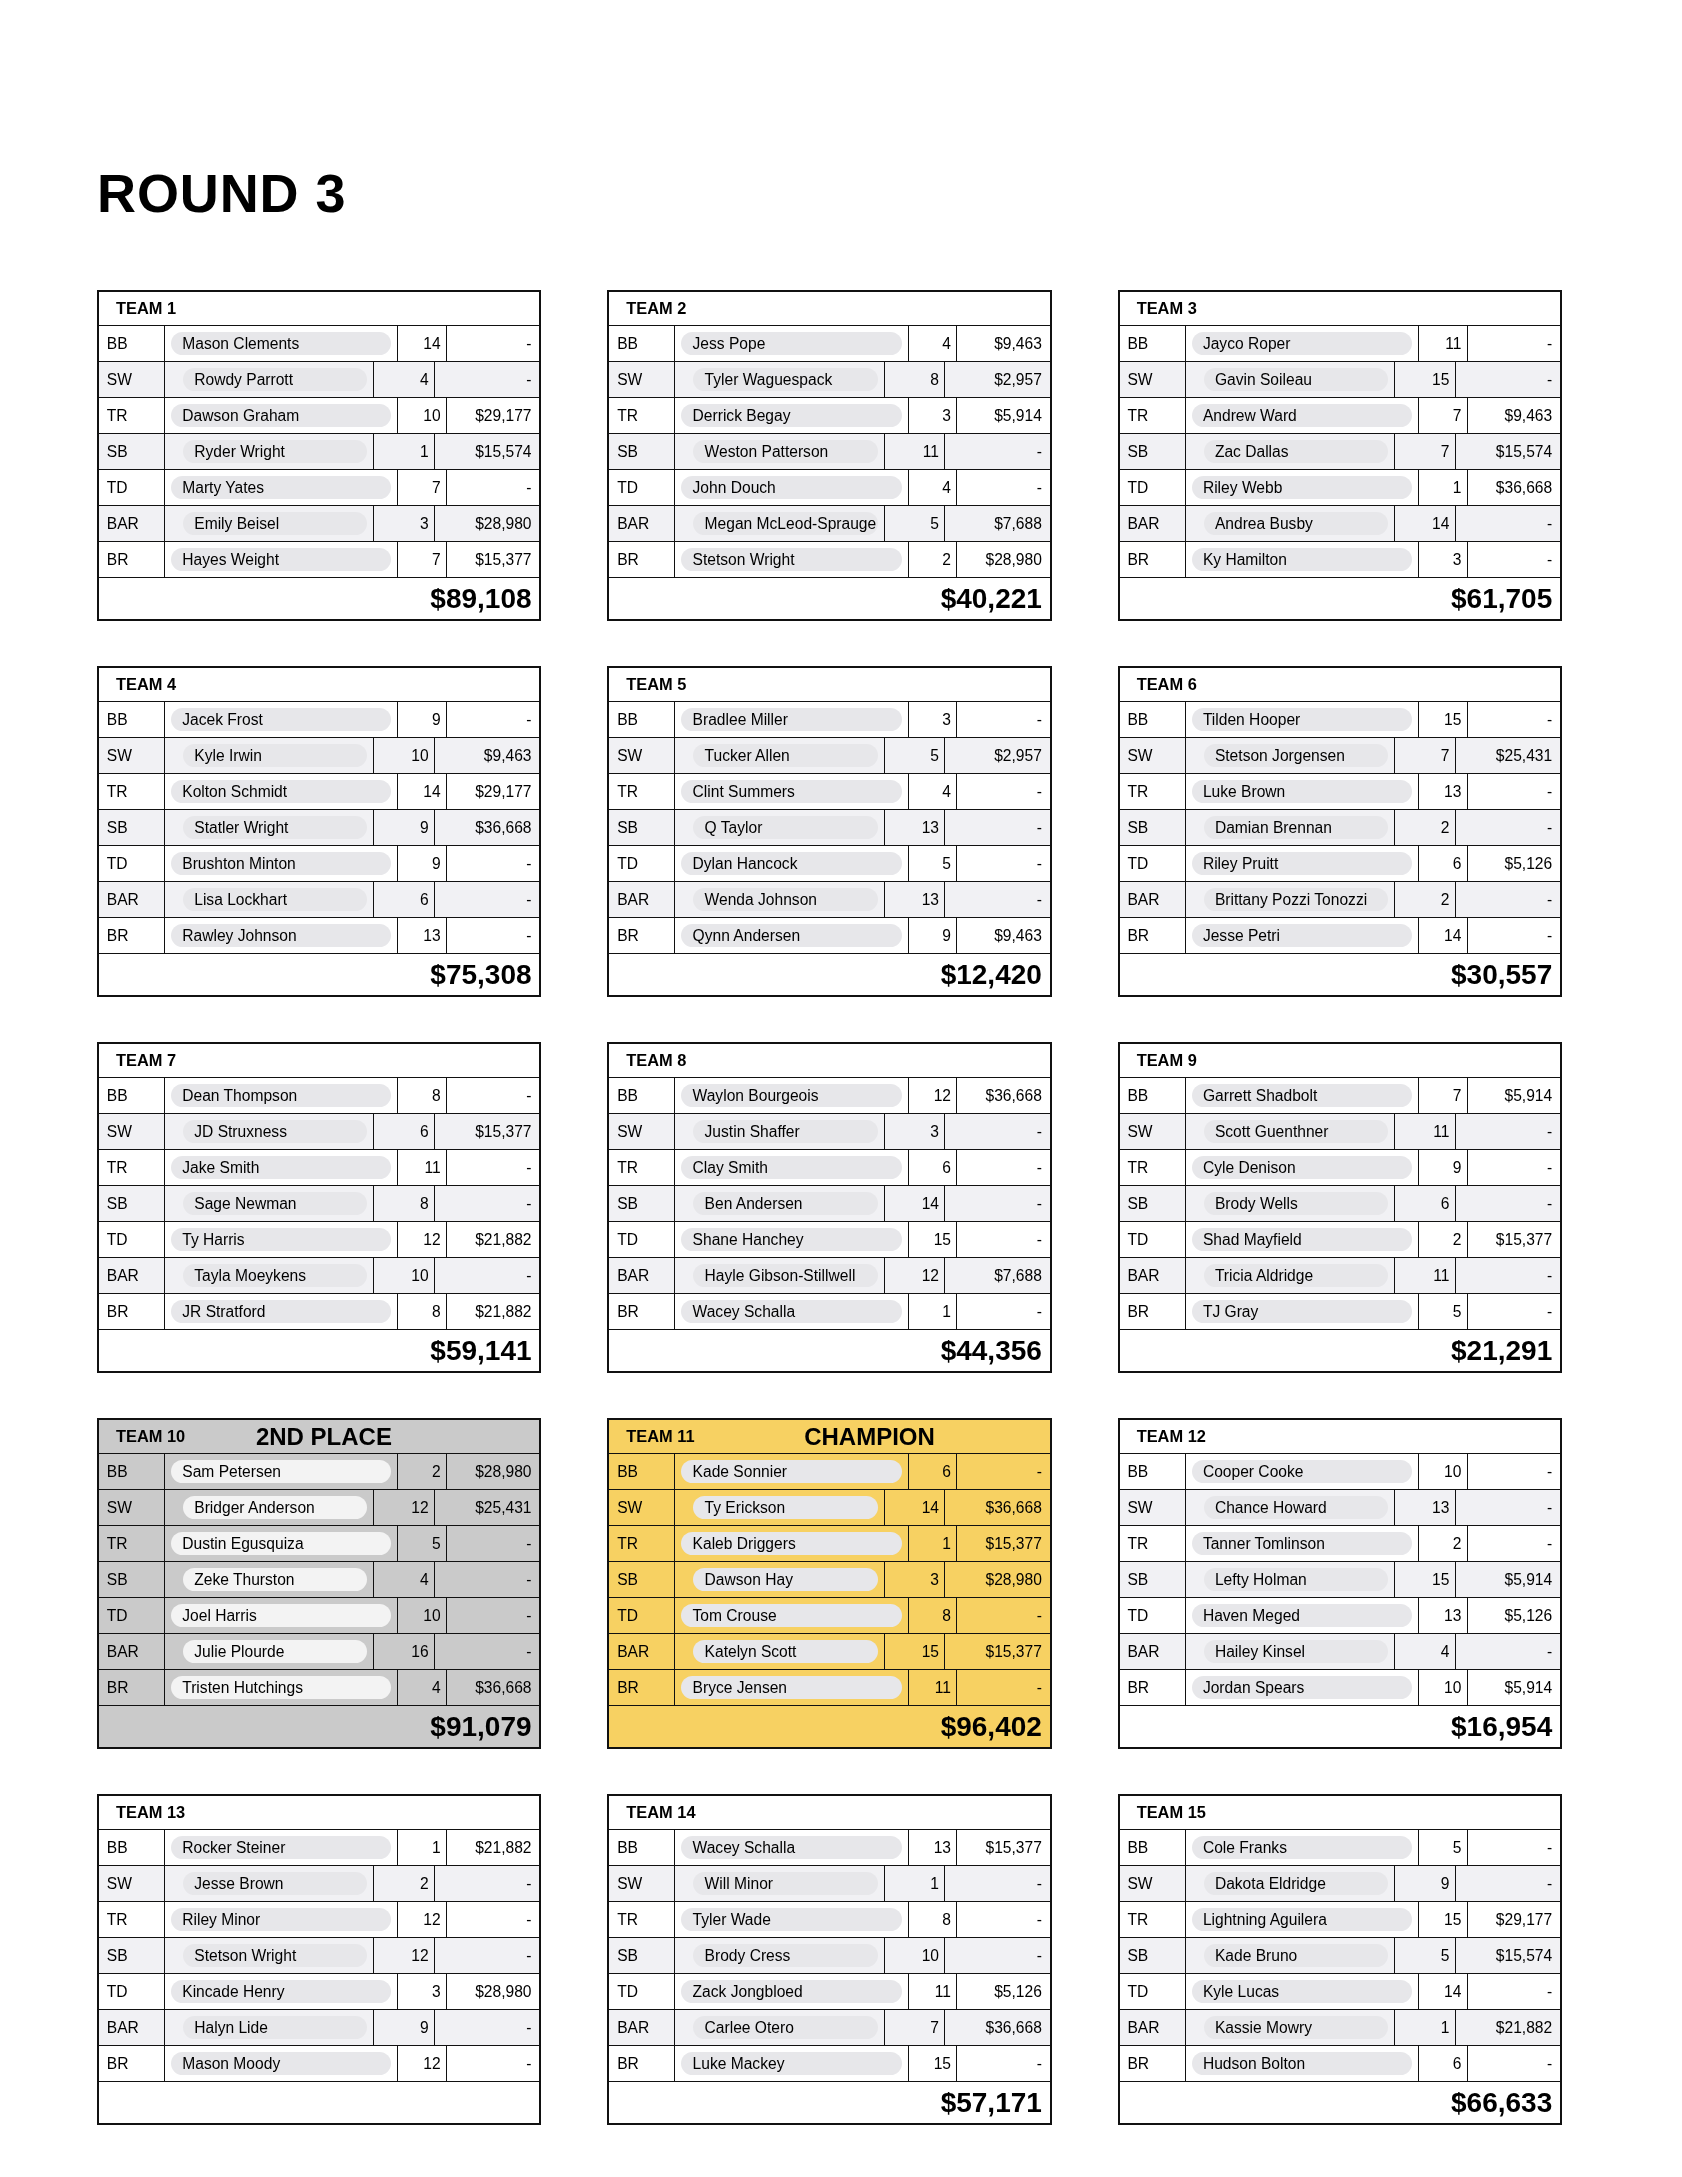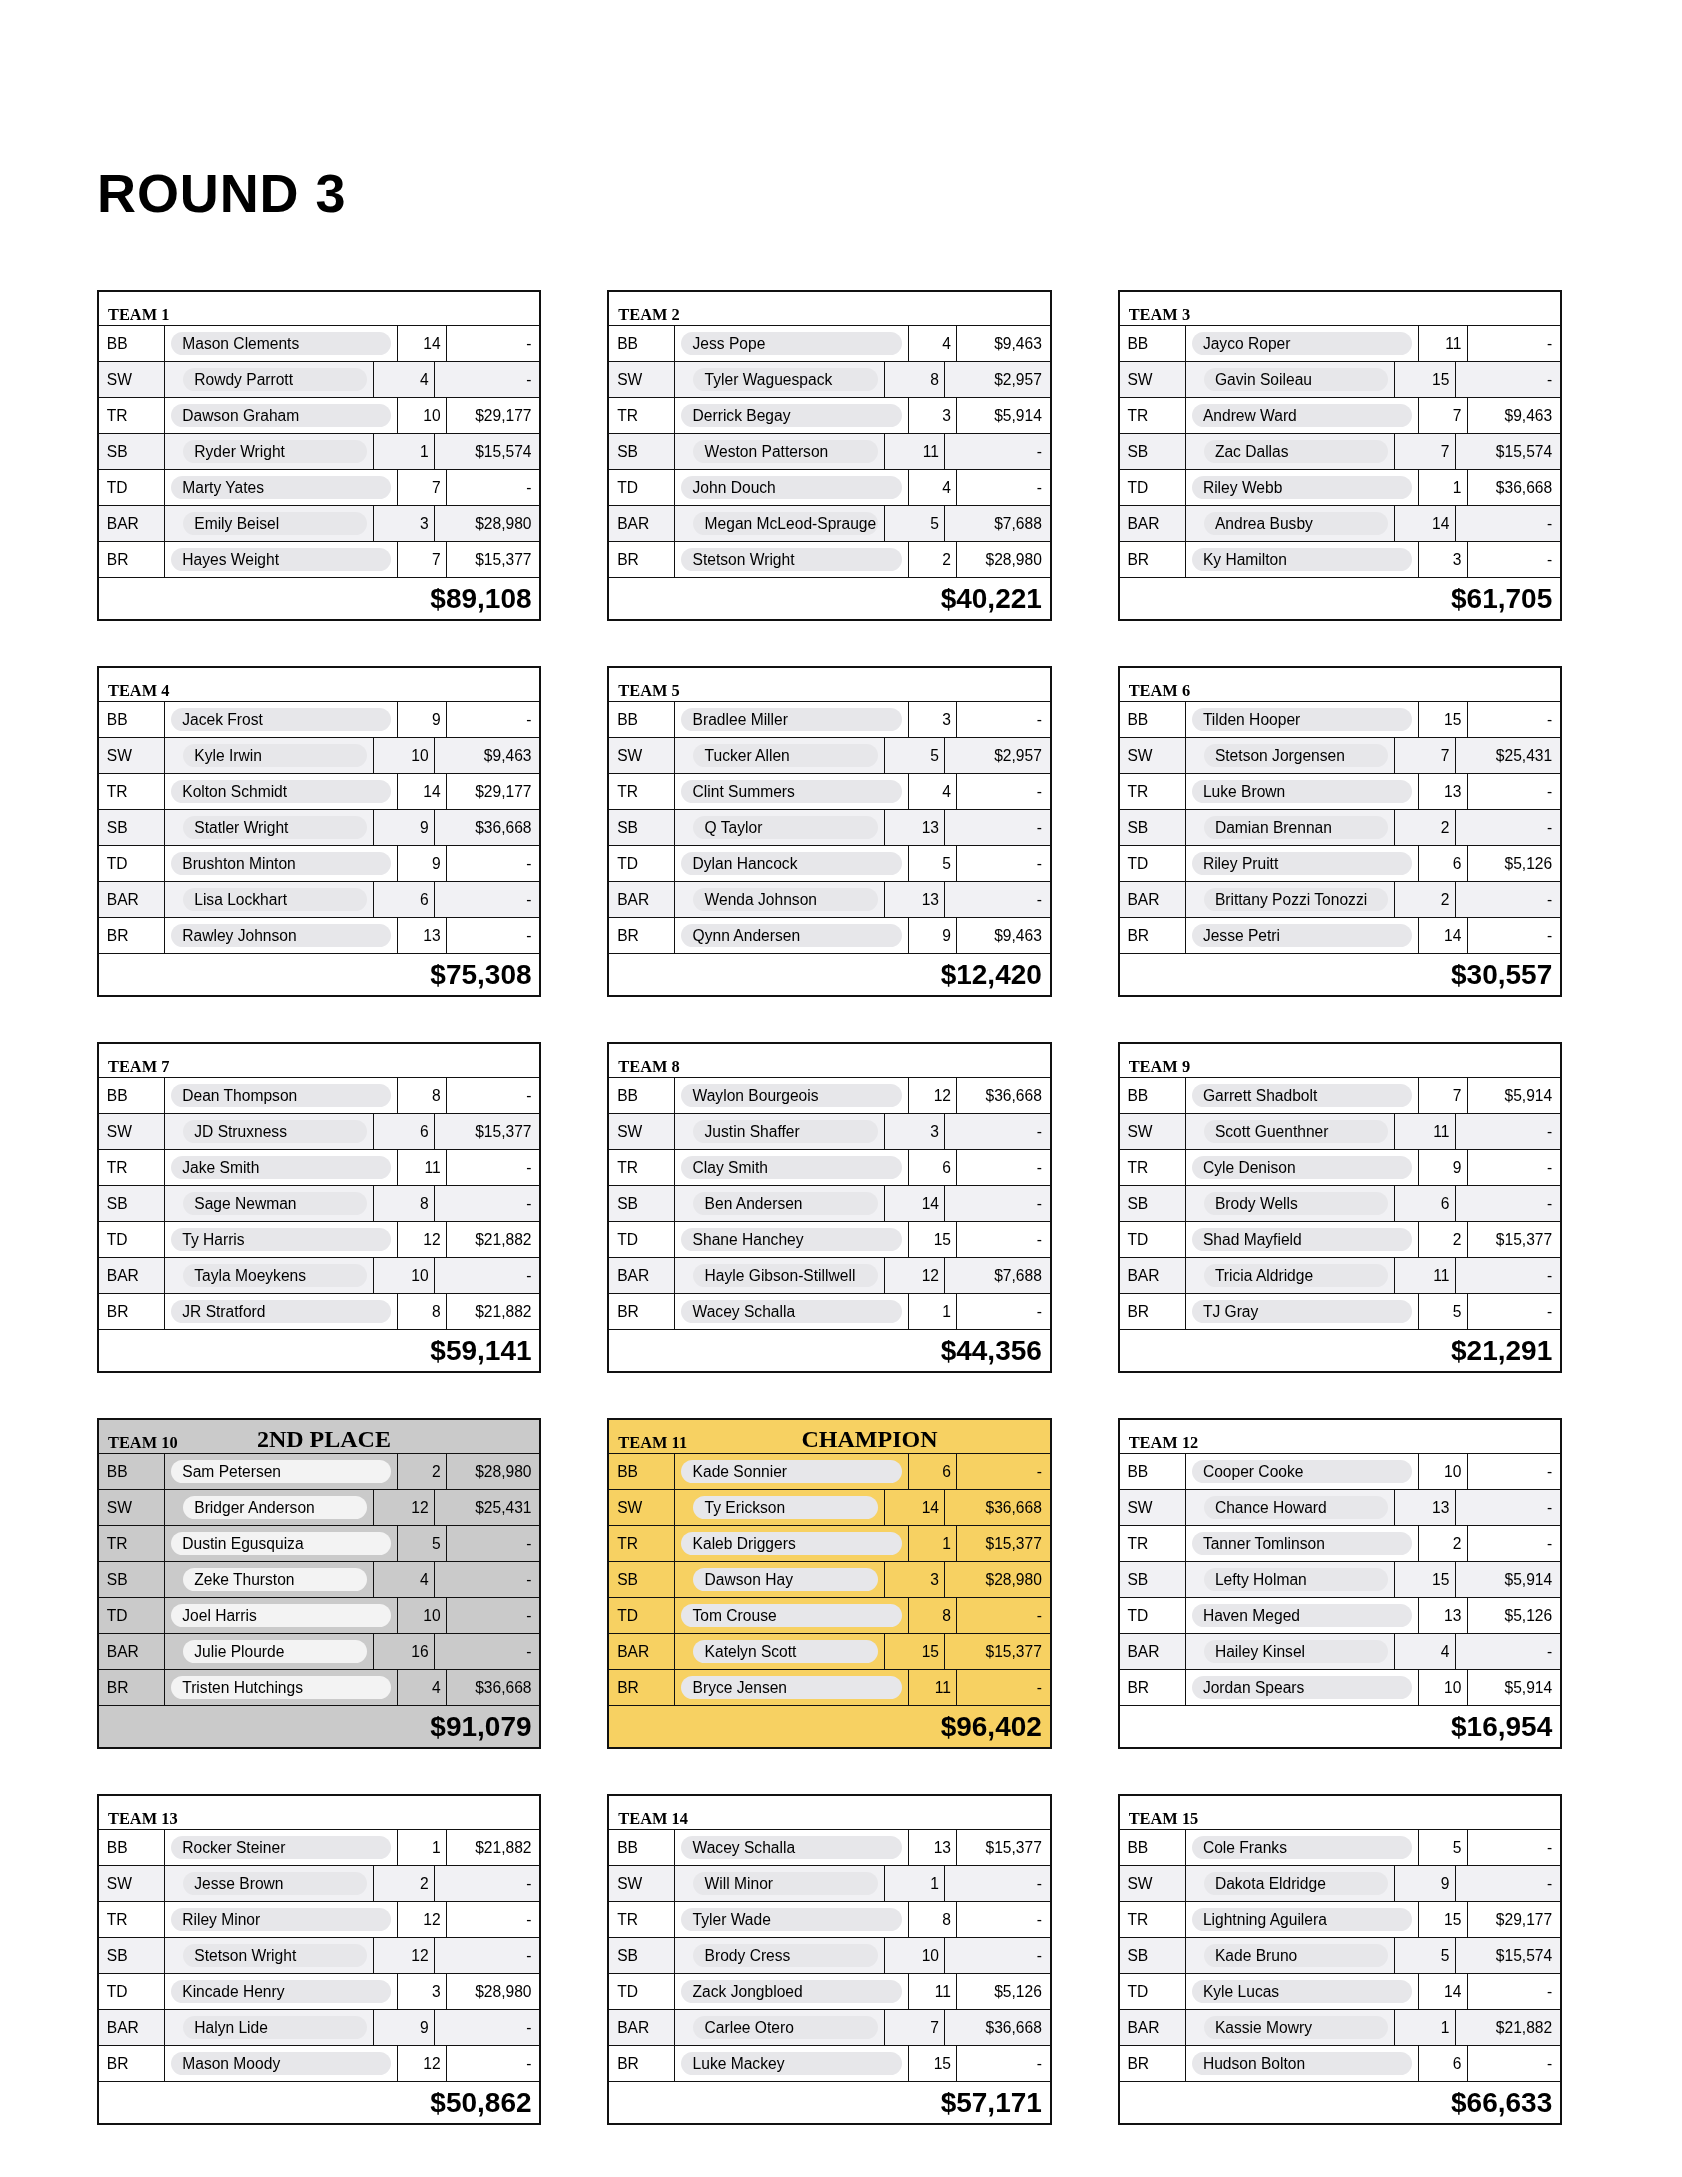--- a/index.html
+++ b/index.html
@@ -37,24 +37,23 @@
     display: flex;
     flex-direction: column;
   }
   .team-table.second   { background: var(--second-bg, #CACACA); }
   .team-table.champion { background: var(--champion-bg, #F7D162); }
 
   .team-header {
     height: 33px;
     border-bottom: 1.7px solid #111;
     display: flex;
-    align-items: flex-end;
-    padding: 0 9px;
+    align-items: center;
+    padding: 0 17px;
     position: relative;
-    font-family: Liberation Serif, serif;
   }
   .team-name {
     font-weight: bold;
     font-size: 16.4px;
     white-space: nowrap;
   }
   .banner-label {
     position: absolute;
     left: 50%;
     transform: translateX(-50%);
@@ -1126,21 +1125,20 @@
         <div class="player-row">
           <div class="cell-pos">BR</div>
           <div class="cell-name">
             <div class="player-name-pill">
               <span class="player-name">Mason Moody</span>
             </div>
           </div>
           <div class="cell-num">12</div>
           <div class="cell-money">-</div>
         </div>
-        <div class="total-row">$50,862</div>
       </div>
       <div class="team-table">
         <div class="team-header">
           <span class="team-name">TEAM 14</span>
         </div>
         <div class="player-row">
           <div class="cell-pos">BB</div>
           <div class="cell-name">
             <div class="player-name-pill">
               <span class="player-name">Wacey Schalla</span>

